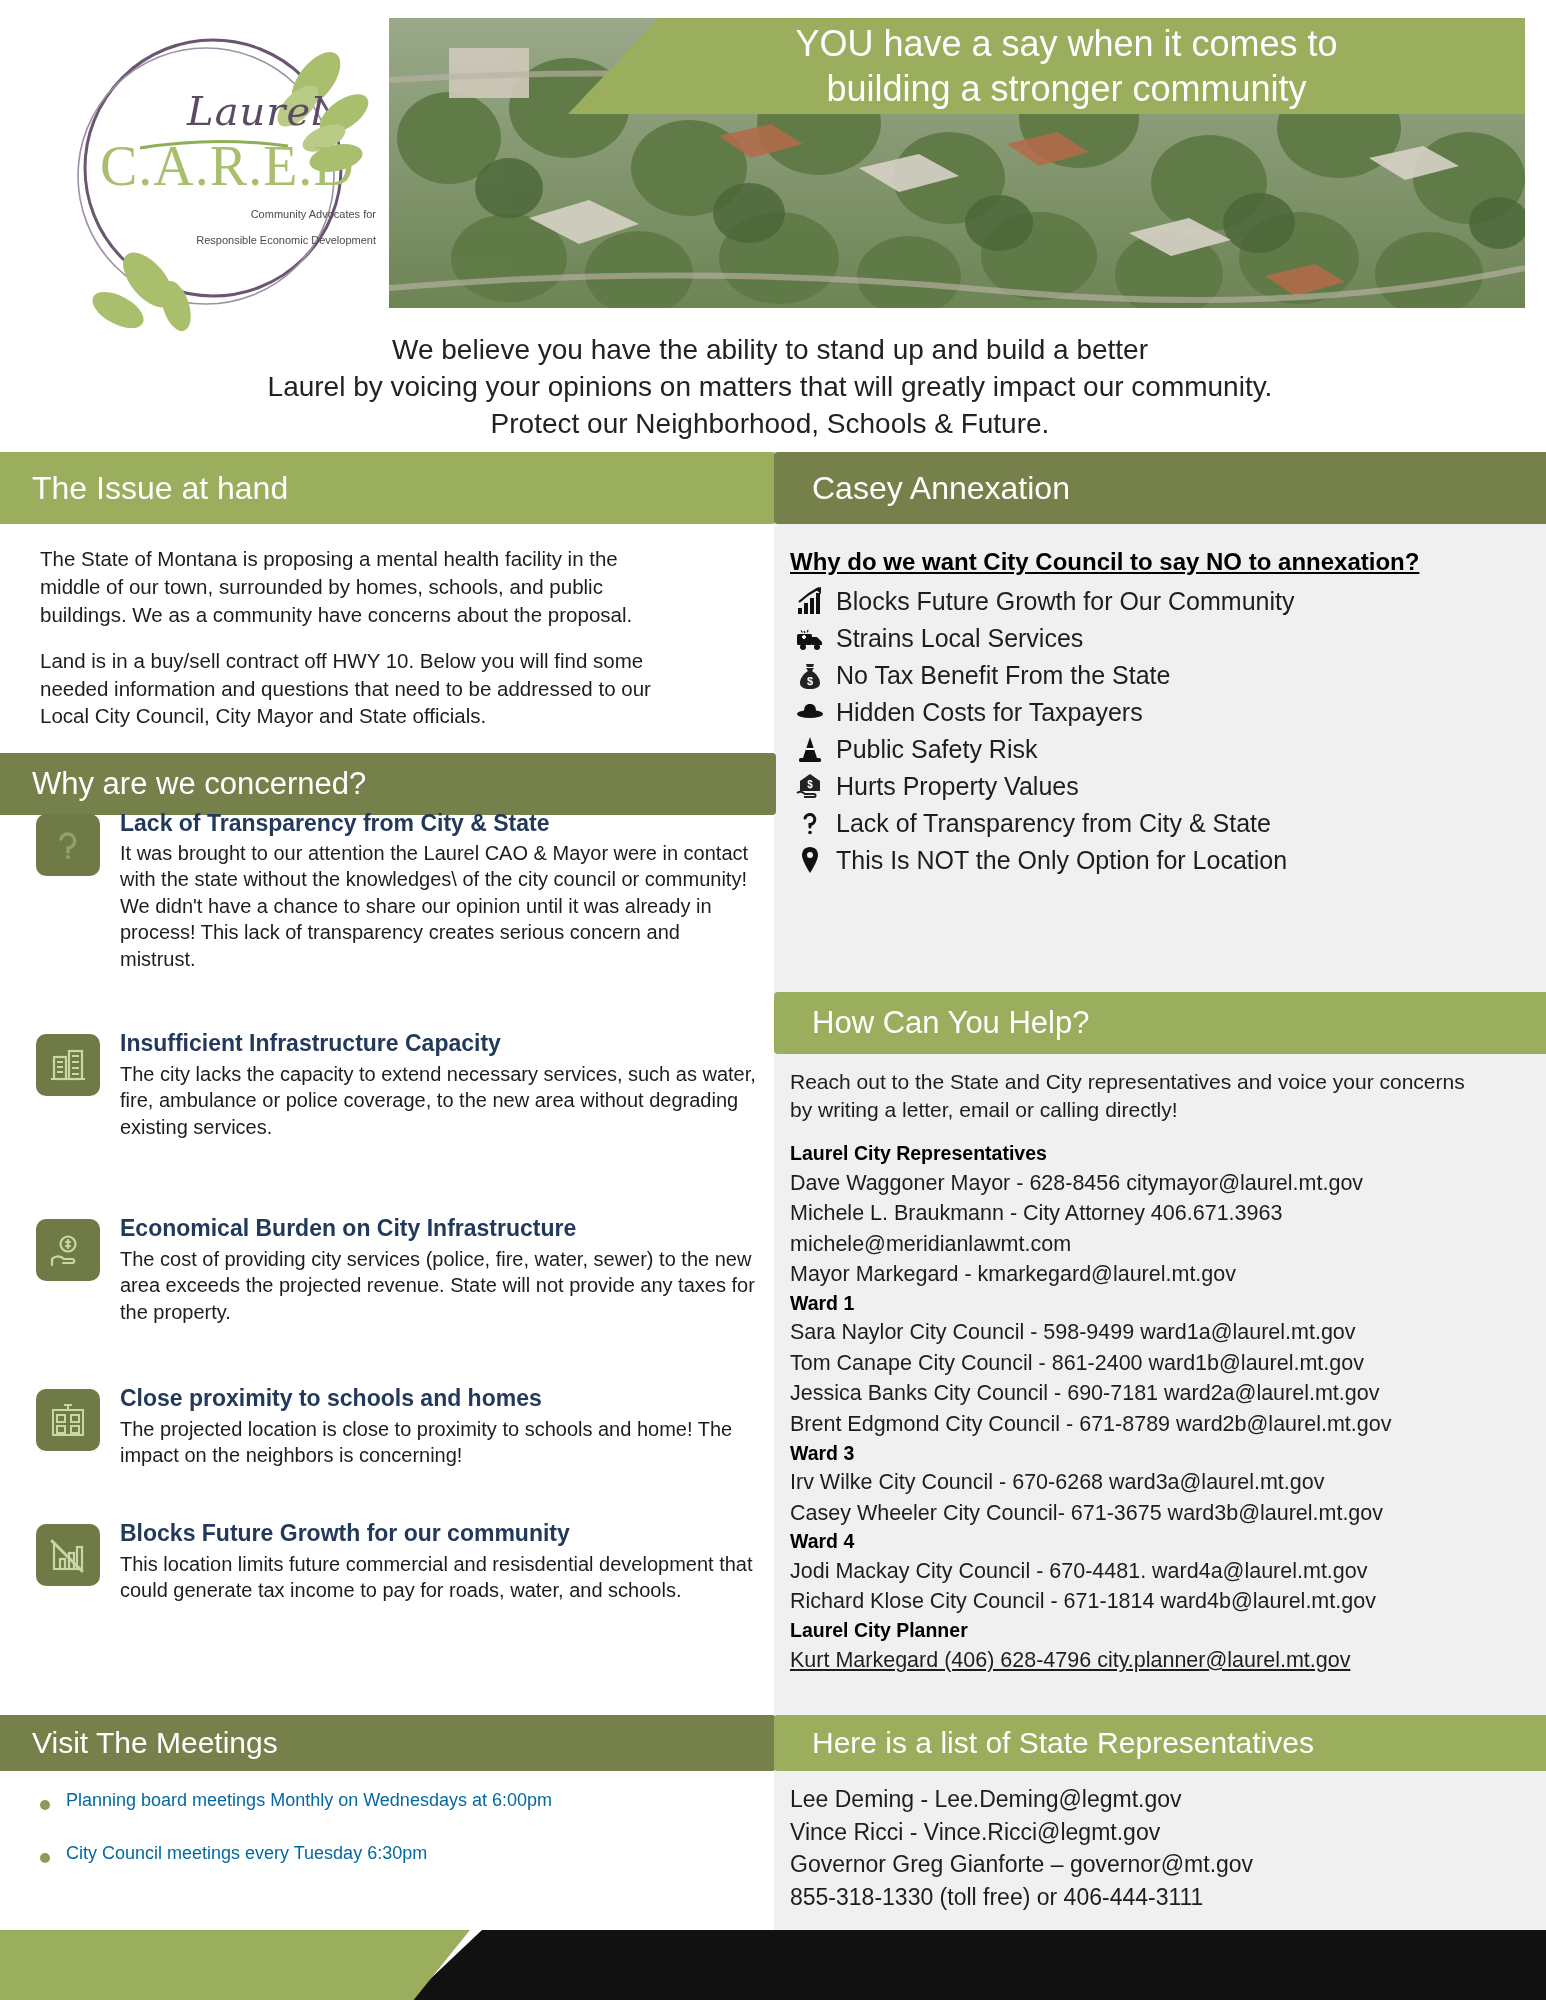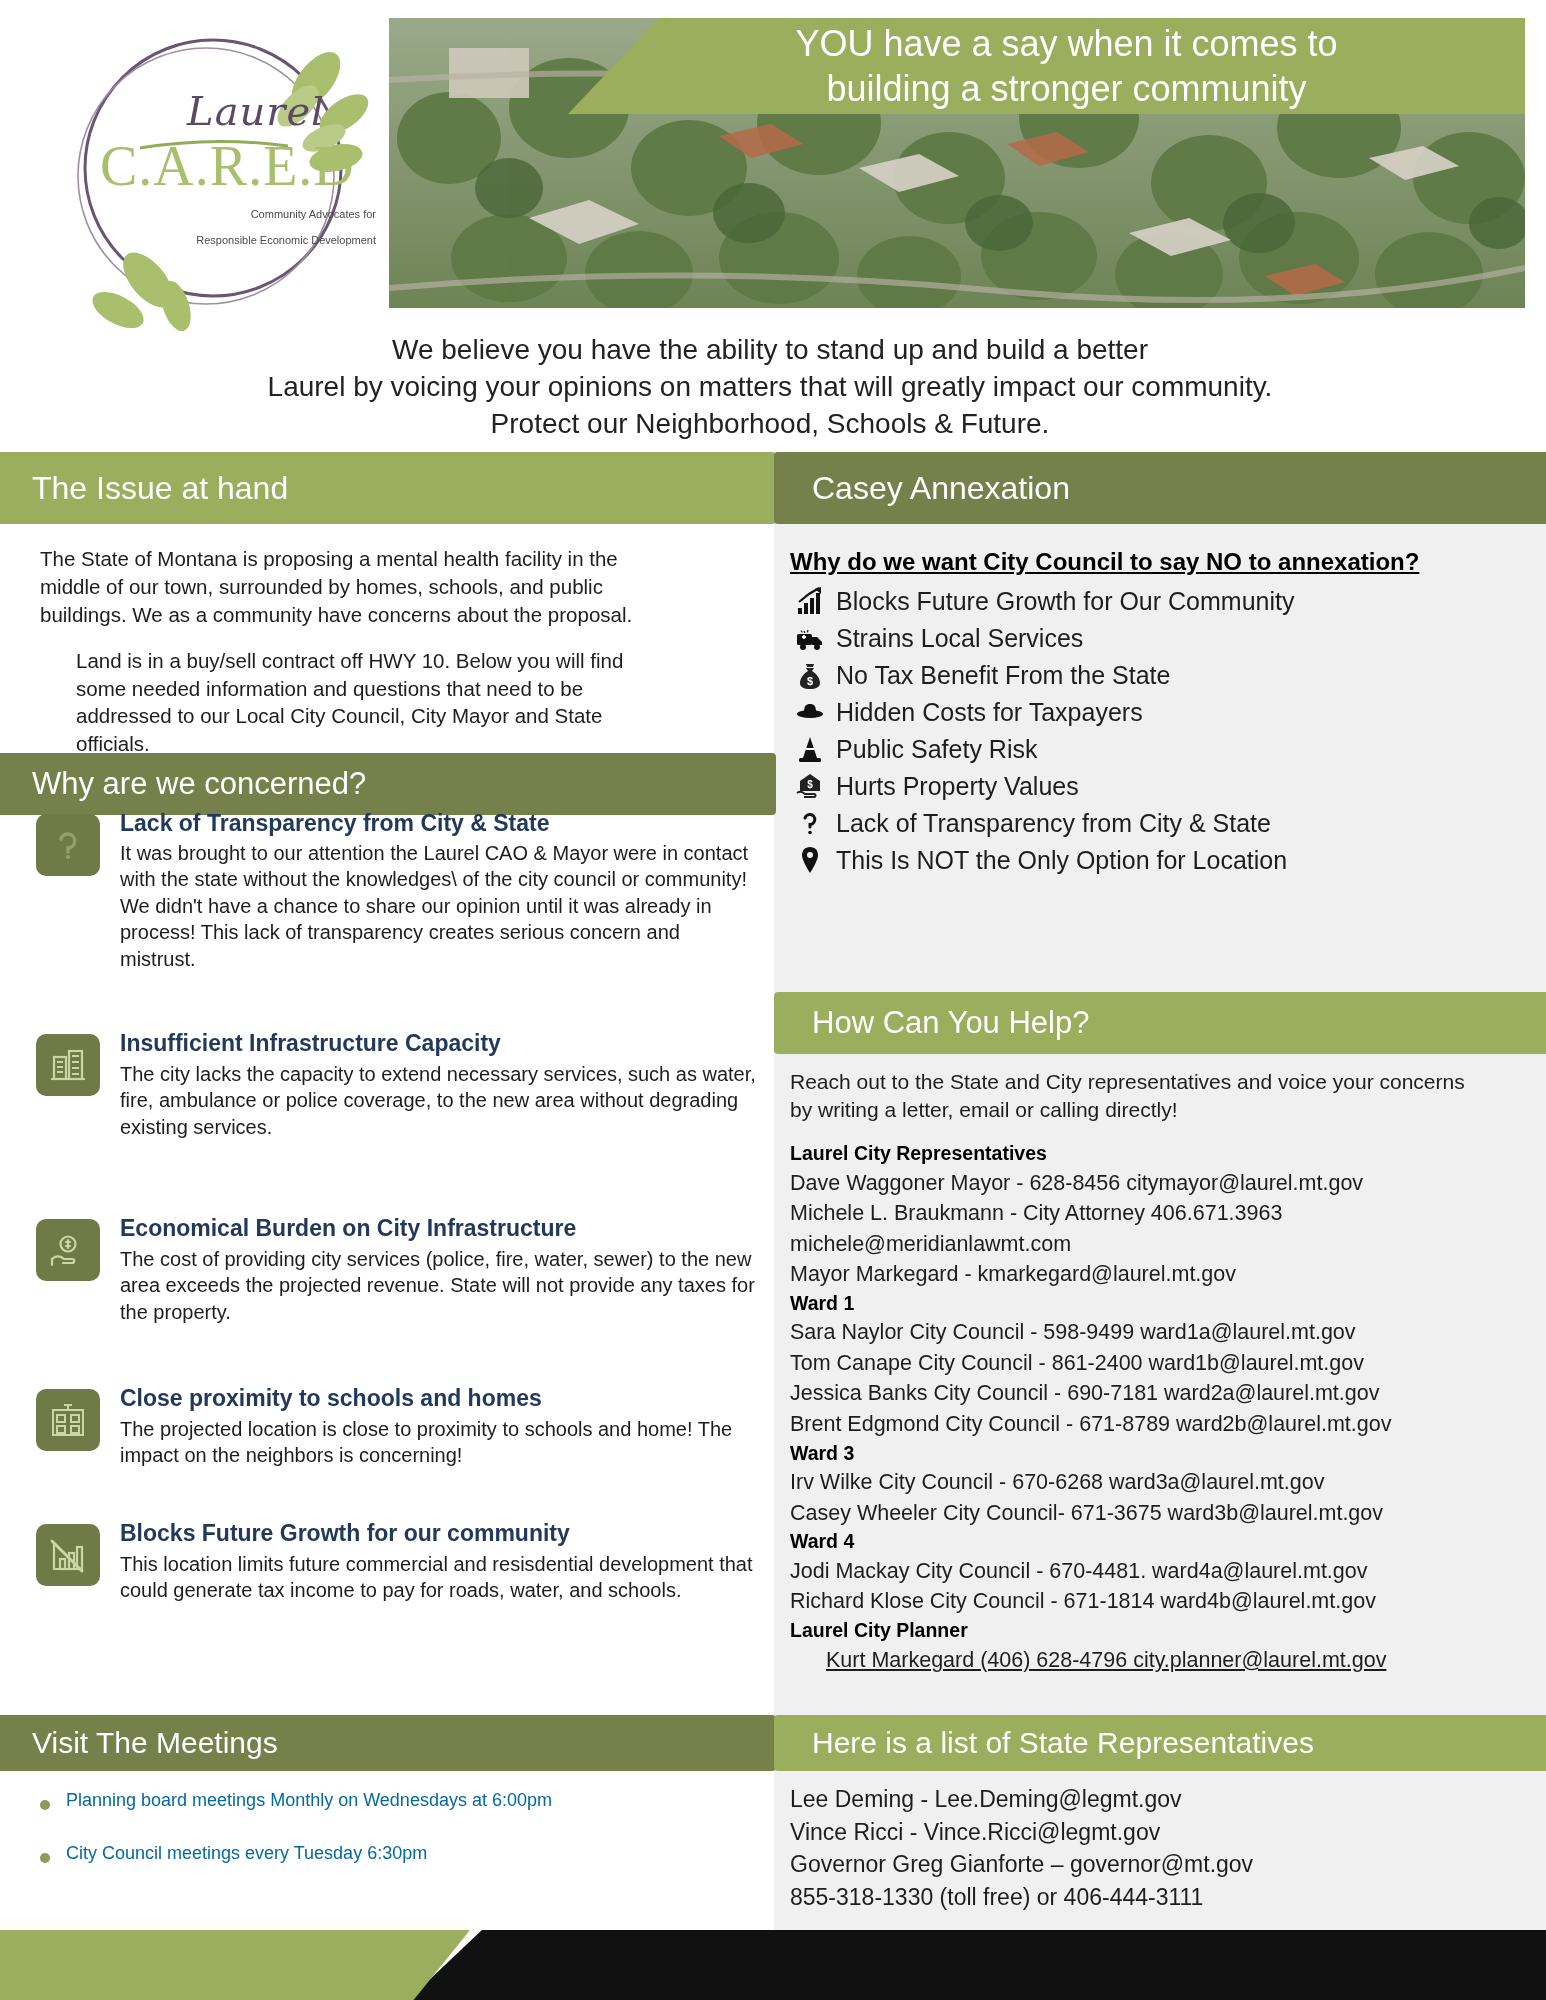--- a/index.html
+++ b/index.html
@@ -76,21 +76,21 @@
   #bar-meet  { left:-6px; top:1715px; width:782px; height:56px; }
   #bar-state { left:774px; top:1715px; width:780px; height:56px; }
   #bar-meet span, #bar-state span { font-size:30px; }
   #bar-concerned span, #bar-help span { font-size:31px; }
 
   
   .issue-body {
     position:absolute; left:40px; top:545px; width:630px;
     font-size:20.5px; line-height:1.36; color:#1d1d1d;
   }
-  .issue-body p + p { margin-top:18px;margin-left:36px; }
+  .issue-body p + p { margin-top:18px; }
 
   
   .concern { position:absolute; left:36px; width:720px; }
   .concern .ibox {
     position:absolute; left:0; top:4px; width:64px; height:62px;
     background:#6f7a47; border-radius:10px;
     display:flex; align-items:center; justify-content:center;
   }
   .concern .ibox svg { width:40px; height:40px; }
   .concern .body { margin-left:84px; }
@@ -121,21 +121,21 @@
   .stop-row .slabel { font-size:25px; color:#1d1d1d; margin-left:6px; }
 
   
   .help-intro {
     position:absolute; left:790px; top:1068px; width:700px;
     font-size:21px; line-height:1.34; color:#1d1d1d;
   }
   .reps { position:absolute; left:790px; top:1140px; width:720px; }
   .reps .grp { font-size:19.5px; font-weight:bold; color:#000; line-height:1.42; }
   .reps .ln  { font-size:21.5px; color:#1d1d1d; line-height:1.42; }
-  .reps .ln.link { text-decoration:underline;margin-left:36px; }
+  .reps .ln.link { text-decoration:underline; }
 
   
   .meetings { position:absolute; left:34px; top:1790px; width:700px; }
   .meetings li {
     list-style:none; position:relative; padding-left:32px;
     font-size:18px; color:#0369a1; margin-bottom:32px;
   }
   .meetings li:before {
     content:""; position:absolute; left:6px; top:10px;
     width:10px; height:10px; border-radius:50%; background:#8e9a5a;

